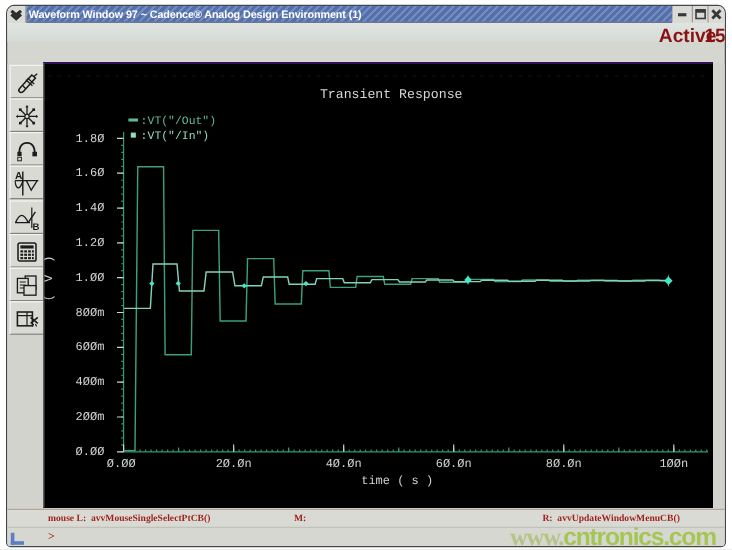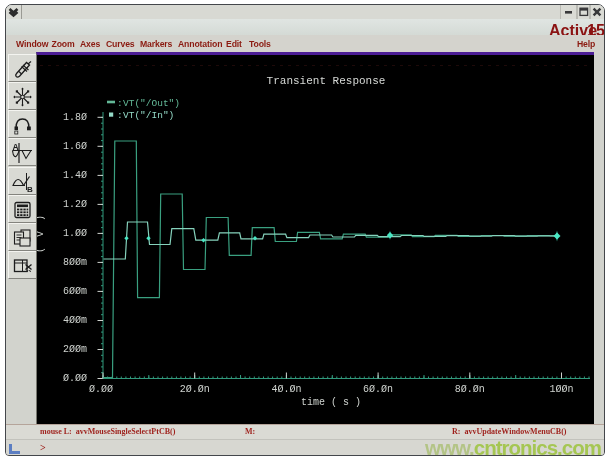--- a/index.html
+++ b/index.html
@@ -16,21 +16,21 @@
 .tbtns{position:absolute;right:0;top:0;height:14px;width:44px;background:#dadbd5;}
 
 .activerow{position:absolute;left:0;top:14px;width:100%;height:16px;background:linear-gradient(#e0e5e2,#d4dad5);}
 .activerow span{position:absolute;top:3px;color:#8b1212;font-weight:bold;font-size:16px;}
 
 .menurow{position:absolute;left:0;top:30px;width:100%;height:18px;background:#d4d3cd;}
 .menurow span{position:absolute;top:4px;color:#8b1a10;font-weight:bold;font-size:8.7px;letter-spacing:-0.15px;white-space:nowrap;}
 
 .mainarea{position:absolute;left:0;top:48px;width:100%;height:371px;background:#d2d3cd;}
 .plot{will-change:transform;position:absolute;left:30px;top:-1px;width:557px;height:370px;background:#000000;
-  border-top:3px solid #4c1d95;border-left:1px solid #77776f;}
+  border-top:1px solid #4c1d95;border-left:1px solid #77776f;}
 .tbtn{position:absolute;left:1.5px;width:29px;height:28px;background:#d9dad4;
   border-top:1px solid #f4f4f0;border-left:1px solid #f4f4f0;
   border-right:1px solid #84847e;border-bottom:1px solid #84847e;box-sizing:border-box;}
 .tbtn svg{position:absolute;left:3.5px;top:2.5px;}
 
 .statusrow{position:absolute;left:0;top:419px;width:100%;height:15px;background:#dadad4;
   border-top:1px solid #b5a49a;box-sizing:border-box;padding-left:12px;}
 .statusrow span{position:absolute;top:2px;color:#9e1f1a;font-weight:bold;
   font-family:"Liberation Serif",serif;font-size:8px;white-space:nowrap;}
 .promptrow{position:absolute;left:0;top:434px;width:100%;height:16px;background:#d7d7d1;
@@ -46,20 +46,23 @@
 <body>
 <div class="win">
 
   <div class="tbar">
     <div class="chev">
       <svg width="15" height="14" viewBox="0 0 15 14">
         <polyline points="3.5,4 7.5,7.5 11.5,4" fill="none" stroke="#2c2c2c" stroke-width="2.6"></polyline>
         <polyline points="3.5,7 7.5,10.5 11.5,7" fill="none" stroke="#2c2c2c" stroke-width="2.6"></polyline>
       </svg>
     </div>
+    <div class="bluestrip">
+      <div class="ttext">Waveform Window 97 ~ Cadence® Analog Design Environment (1)</div>
+    </div>
     <div class="tbtns">
       <svg width="44" height="14" viewBox="0 0 44 14">
         <line x1="0" y1="0" x2="0" y2="14" stroke="#9a9a94"></line>
         <line x1="17" y1="0" x2="17" y2="14" stroke="#9a9a94"></line>
         <line x1="30" y1="0" x2="30" y2="14" stroke="#9a9a94"></line>
         <rect x="5" y="6" width="7" height="2.6" fill="#38383a"></rect>
         <rect x="20" y="3.2" width="7.6" height="7.2" fill="none" stroke="#38383a" stroke-width="1.3"></rect>
         <rect x="20" y="3.2" width="7.6" height="2.4" fill="#38383a"></rect>
         <g stroke="#38383a" stroke-width="2.4">
           <line x1="33.6" y1="3.6" x2="40.4" y2="10.4"></line>
@@ -67,31 +70,20 @@
         </g>
       </svg>
     </div>
   </div>
 
   <div class="activerow">
     <span style="left:543px;">Active</span>
     <span style="left:581px;text-align:center;">159</span>
   </div>
 
-  <div class="menurow">
-    <span style="left:10px;">Window</span>
-    <span style="left:45.5px;">Zoom</span>
-    <span style="left:74px;">Axes</span>
-    <span style="left:100px;">Curves</span>
-    <span style="left:134px;">Markers</span>
-    <span style="left:172px;">Annotation</span>
-    <span style="left:220px;">Edit</span>
-    <span style="left:243px;">Tools</span>
-    <span style="left:571px;">Help</span>
-  </div>
 
   <div class="mainarea">
 
     <div class="tbtn" style="top:1px;">
       <svg width="21" height="22" viewBox="0 0 21 22">
         <path d="M4.5,15.5 L14.5,4.5 L17.5,7 L7.5,18.2 Q5.5,19.8 4.2,18.5 Q3,17.2 4.5,15.5 Z" fill="none" stroke="#1c1c1c" stroke-width="1.3"></path>
         <line x1="7" y1="13.5" x2="9.5" y2="16" stroke="#1c1c1c" stroke-width="1.1"></line>
         <line x1="9.5" y1="8.5" x2="15" y2="13.5" stroke="#1c1c1c" stroke-width="1.1"></line>
         <line x1="11" y1="7" x2="16.5" y2="12" stroke="#1c1c1c" stroke-width="1.1"></line>
         <line x1="16" y1="6" x2="19" y2="3.5" stroke="#1c1c1c" stroke-width="1.1"></line>
@@ -446,13 +438,13 @@
   <div class="statusrow">
     <span style="left:34px;">mouse L:&nbsp;&nbsp;avvMouseSingleSelectPtCB()</span>
     <span style="left:239px;">M:</span>
     <span style="left:446px;">R:&nbsp;&nbsp;avvUpdateWindowMenuCB()</span>
   </div>
   <div class="promptrow">
       <span>&gt;</span>
     </div>
   <div class="corner"></div>
 </div>
-<div class="wm"><span style="color:#b2c383;">www.</span><span>cntronics.com</span></div>
+<div class="wm"><span style="color:#b2c383;font-family:Liberation Serif, serif;">www.</span><span>cntronics.com</span></div>
 
 </body></html>

